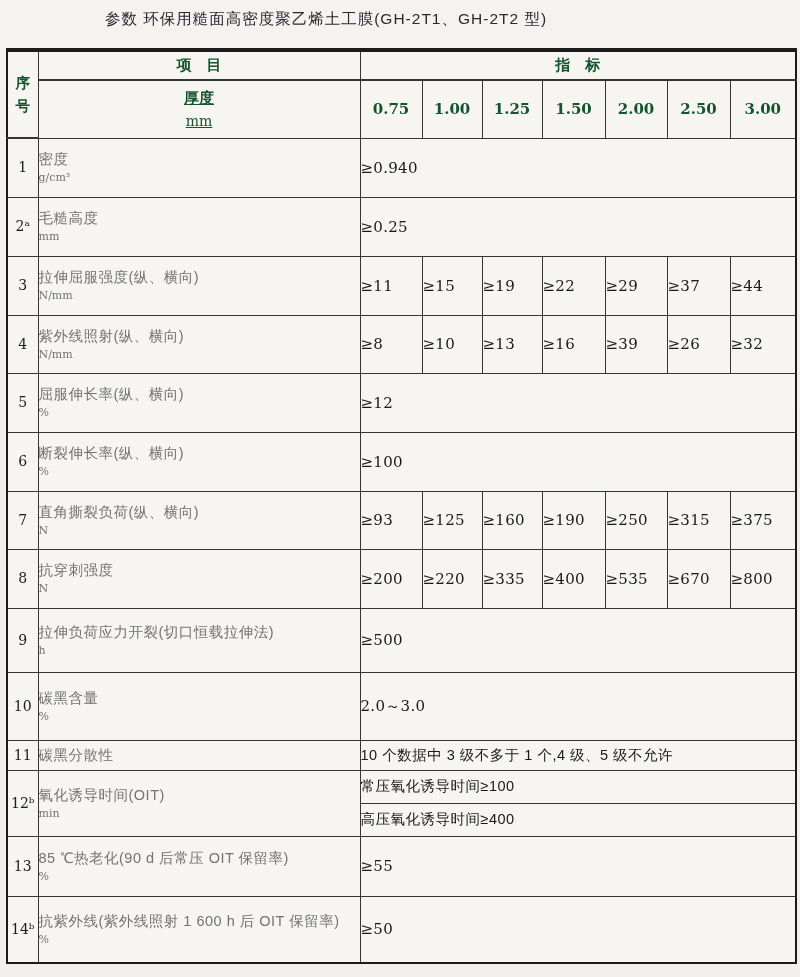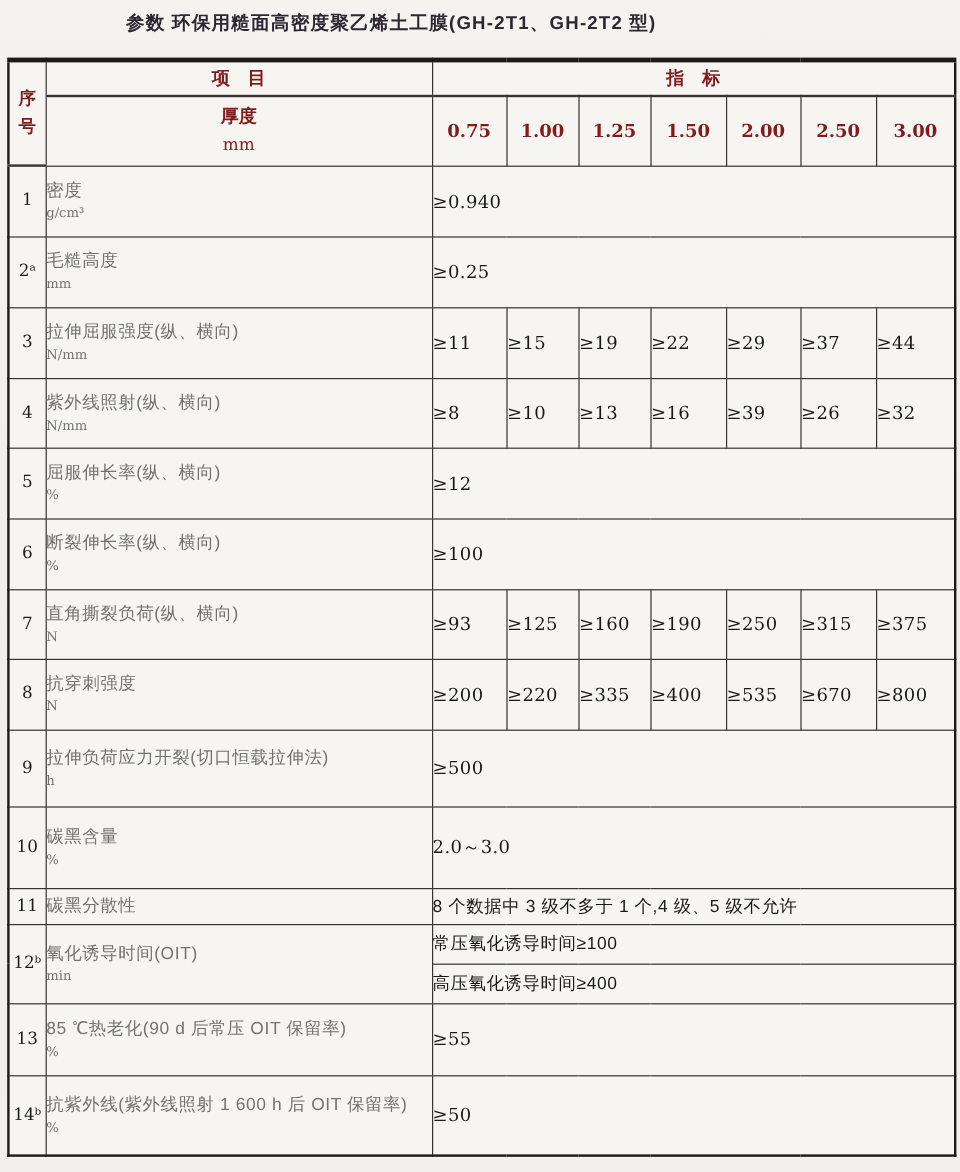--- a/index.html
+++ b/index.html
@@ -8,48 +8,48 @@
     background:#f1efec;
     font-family:"Liberation Sans",sans-serif;
     color:#1d1b19;
     overflow:hidden;
   }
   .page{position:relative;width:800px;height:977px;
     background:linear-gradient(180deg,#f4f3f0 0%,#f0eeea 55%,#f2f0ed 100%);}
   .doc-title{
     position:absolute;top:9px;left:0;width:652px;
     text-align:center;
-    font-size:15.5px;font-weight:bold;
+    font-size:15.5px;font-weight:normal;
     color:#2e2631;
     letter-spacing:1px;
   }
   table.spec{
     position:absolute;top:48px;left:6px;
     width:789px;
     border-collapse:collapse;
     table-layout:fixed;
     background:#f6f5f2;
     border:2px solid #1d1b19;
     border-top-width:4px;
   }
   .spec th,.spec td{
     border:1px solid #38342f;
     padding:0;
     font-weight:normal;
     overflow:hidden;
   }
   .spec thead tr:first-child th{border-bottom-width:2px;}
-  .spec thead th{font-size:15px;font-weight:bold;color:#7f1d1d;text-align:center;}
+  .spec thead th{font-size:15px;font-weight:bold;color:#14532d;text-align:center;}
   .no-cell{
     text-align:center;vertical-align:middle;
     font-family:"DejaVu Serif",serif;
     font-size:14px;line-height:1.5;
   }
   .no-head span{display:block;line-height:1.55;font-size:14.5px;}
-  .thick-cell div{line-height:1.7;}
+  .thick-cell div{line-height:1.7;text-decoration:underline;}
   .thick-unit{font-family:"DejaVu Serif",serif;font-weight:normal;font-size:14px;}
   .t-val{font-family:"DejaVu Serif",serif;font-weight:normal;font-size:15px;}
   .item-cell{
     text-align:left;vertical-align:middle;
     padding:4px 8px 4px 10px;
     font-size:14.5px;font-weight:600;color:#737373;margin-top:24px;
   }
   .item-cell .nm{line-height:1.55;letter-spacing:0.5px;}
   .item-cell .unit{
     line-height:1.5;font-weight:normal;
@@ -219,21 +219,21 @@
           <div class="unit">%</div>
         </td>
         <td class="val-cell" colspan="7">2.0～3.0</td>
       </tr>
 
       <tr style="height:30px">
         <td class="no-cell">11</td>
         <td class="item-cell">
           <div class="nm">碳黑分散性</div>
         </td>
-        <td class="val-cell val-cn" colspan="7">8 个数据中 3 级不多于 1 个,4 级、5 级不允许</td>
+        <td class="val-cell val-cn" colspan="7">10 个数据中 3 级不多于 1 个,4 级、5 级不允许</td>
       </tr>
 
       <tr style="height:33px">
         <td class="no-cell" rowspan="2">12ᵇ</td>
         <td class="item-cell" rowspan="2">
           <div class="nm">氧化诱导时间(OIT)</div>
           <div class="unit">min</div>
         </td>
         <td class="val-cell val-cn" colspan="7">常压氧化诱导时间≥100</td>
       </tr>

